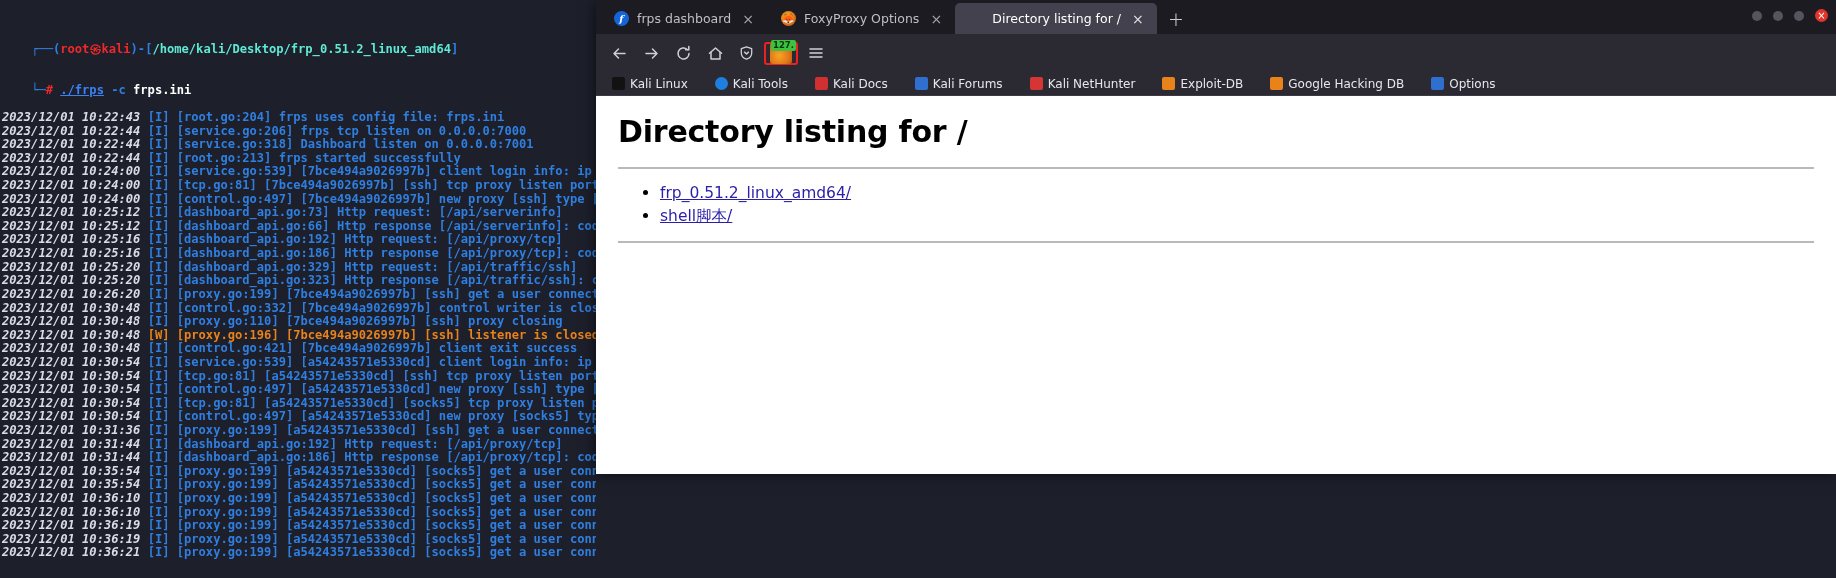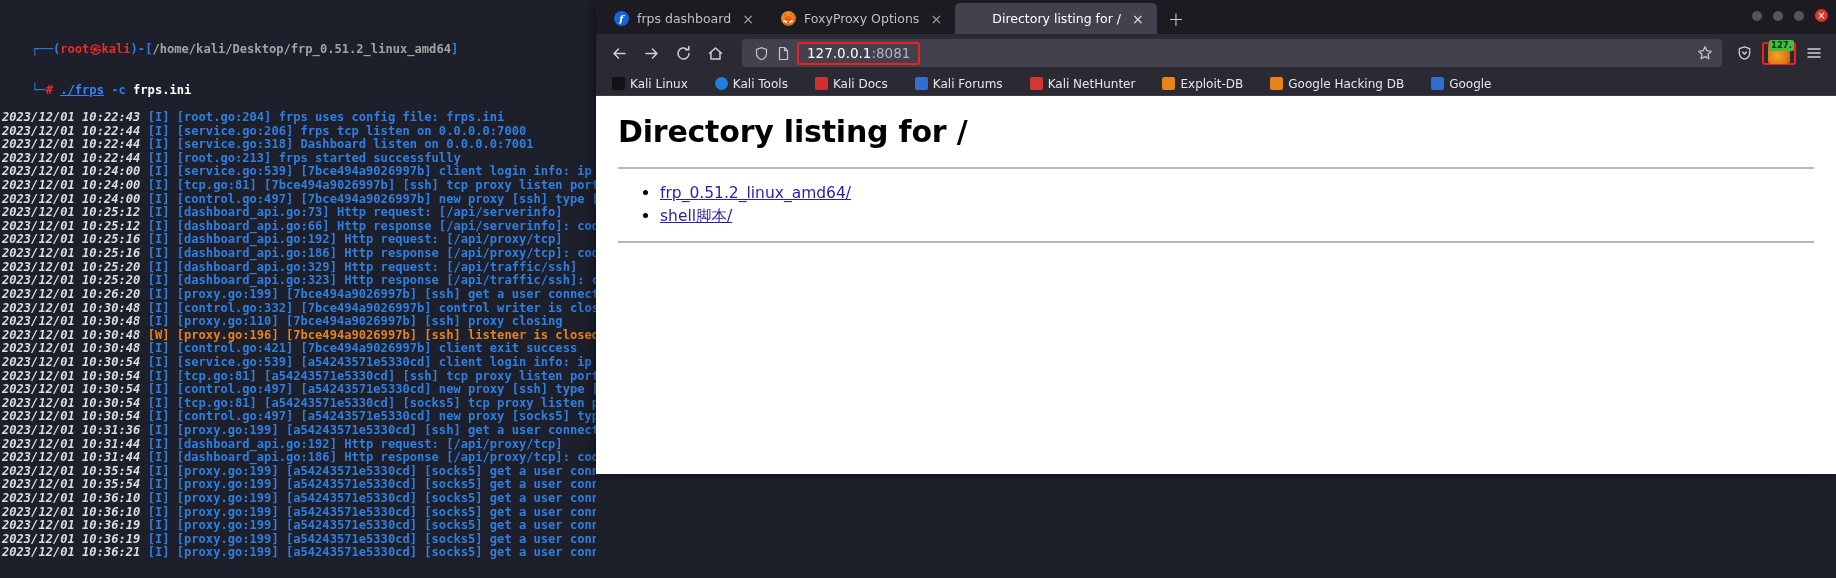--- a/index.html
+++ b/index.html
@@ -19,21 +19,21 @@
     font-size: 12.1px;
     line-height: 13.62px;
     font-weight: bold;
     white-space: pre;
     padding: 2px 0 0 2px;
     color: #d8dee9;
     overflow: hidden;
   }
   #terminal .ln { height: 13.62px; }
   .c-user   { color: #ef2929; }
-  .c-path   { color: #a3a3a3; }
+  .c-path   { color: #5eead4; }
   .c-hash   { color: #ef2929; }
   .c-cmdpath{ color: #3b82f6; text-decoration: underline; }
   .c-flag   { color: #2f7fe0; }
   .c-white  { color: #ffffff; }
   .c-date   { color: #d8dee9; font-style: italic; }
   .c-info   { color: #2f7fe0; }
   .c-warn   { color: #e8821a; }
   .prompt-box{ color:#2f7fe0; }
 
   
@@ -271,42 +271,20 @@
         <path d="M13.8 1.6v3.2h-3.2"></path>
       </svg>
     </div>
     <div class="navbtn">
       <svg width="17" height="17" viewBox="0 0 17 17" fill="none" stroke="currentColor" stroke-width="1.5" stroke-linecap="round" stroke-linejoin="round">
         <path d="M2.5 8.2L8.5 3l6 5.2"></path>
         <path d="M4 7.6V14h9V7.6"></path>
       </svg>
     </div>
 
-    <div class="urlwrap">
-      <span class="url-ic">
-        <svg width="15" height="15" viewBox="0 0 15 15" fill="none" stroke="currentColor" stroke-width="1.2">
-          <path d="M7.5 1.6l5 1.9v4.1c0 3-2.1 5.1-5 6.1-2.9-1-5-3.1-5-6.1V3.5z"></path>
-        </svg>
-      </span>
-      <span class="url-ic">
-        <svg width="15" height="15" viewBox="0 0 15 15" fill="none" stroke="currentColor" stroke-width="1.2" stroke-linejoin="round">
-          <path d="M3.5 1.5h5l3 3v9h-8z"></path>
-            <path d="M8.5 1.5v3.2h3"></path>
-        </svg>
-      </span>
-      <span class="urlhighlight">
-        <span class="urltext"><span>127.0.0.1</span><span class="port">:8081</span></span>
-      </span>
-      <span class="urlspacer"></span>
-      <span class="url-ic">
-        <svg width="16" height="16" viewBox="0 0 16 16" fill="none" stroke="currentColor" stroke-width="1.3" stroke-linejoin="round">
-          <path d="M8 1.8l1.9 3.9 4.3.6-3.1 3 .7 4.3L8 11.6l-3.8 2 .7-4.3-3.1-3 4.3-.6z"></path>
-        </svg>
-      </span>
-    </div>
 
     <div class="tbicon">
       <svg width="17" height="17" viewBox="0 0 17 17" fill="none" stroke="currentColor" stroke-width="1.3" stroke-linejoin="round">
         <path d="M8.5 1.8l5.2 1.9v4.2c0 3.1-2.2 5.3-5.2 6.3-3-1-5.2-3.2-5.2-6.3V3.7z"></path>
         <path d="M6.2 6.8L8.5 9l2.3-2.2" stroke-width="1.5"></path>
       </svg>
     </div>
 
     <div class="foxyhighlight">
       <span class="foxyicon">
@@ -345,21 +323,21 @@
     <span class="bm">
         <span class="bmico" style="background:#e8821a"></span>
         <span>Exploit-DB</span>
       </span>
     <span class="bm">
         <span class="bmico" style="background:#e8821a"></span>
         <span>Google Hacking DB</span>
       </span>
     <span class="bm">
         <span class="bmico" style="background:#2f6fd0"></span>
-        <span>Google</span>
+        <span>Options</span>
       </span>
   </div>
 
   <div class="page">
     <h1>Directory listing for /</h1>
     <hr>
     <ul id="listing">
         <li><a href="#">frp_0.51.2_linux_amd64/</a></li>
         <li><a href="#">shell脚本/</a></li>
       </ul>

